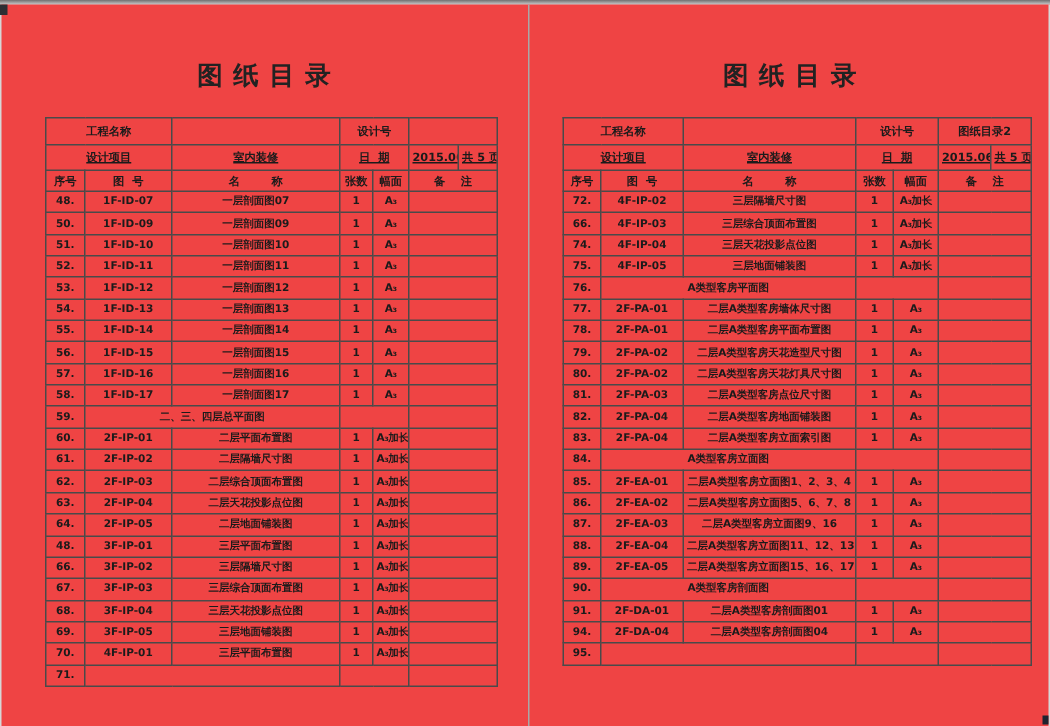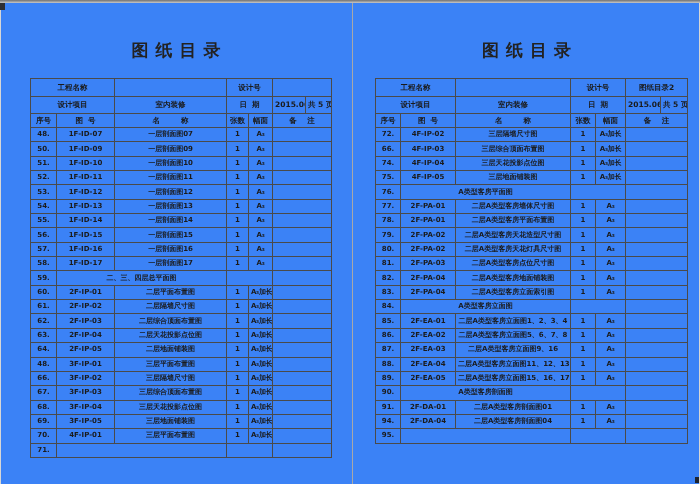--- a/index.html
+++ b/index.html
@@ -1,16 +1,16 @@
 <!DOCTYPE html>
 <html><head>
 <meta charset="utf-8">
 <style>
   html,body{margin:0;padding:0;background:#ffffff;}
-  .canvas{position:relative;width:700px;height:484px;background:#3b82f6;overflow:hidden;
+  .canvas{position:relative;width:700px;height:484px;background:#ef4444;overflow:hidden;
           font-family:"DejaVu Sans","Liberation Sans",sans-serif;color:#1b1b1b;}
   .top-bar{position:absolute;left:0;top:0;width:700px;height:3px;
            background:linear-gradient(#707070,#c9c9c9);}
   .seam{position:absolute;left:352px;top:3px;width:1px;height:481px;background:#a8a8a8;}
   .edge-l{position:absolute;left:0;top:3px;width:1px;height:481px;background:#d7d7d7;}
   .edge-r{position:absolute;right:0;top:3px;width:1px;height:481px;background:#d7d7d7;}
   .speck-tl{position:absolute;left:0;top:3px;width:5px;height:7px;background:#2e2e33;}
   .speck-br{position:absolute;left:695px;top:477px;width:4px;height:6px;background:#1d2430;}
   .page{position:absolute;top:3px;height:481px;background:transparent;}
   .page-left{left:0;width:352px;}
@@ -18,21 +18,21 @@
   .title{position:absolute;top:36px;left:0;right:0;margin:0;text-align:center;
          font-family:"DejaVu Serif","Liberation Serif",serif;font-size:17px;font-weight:700;
          letter-spacing:7px;text-indent:7px;color:#222;}
   table.pt{position:absolute;top:75px;border-collapse:collapse;table-layout:fixed;
            border:1.5px solid #2a2a2a;}
   .page-left table.pt{left:30px;width:301px;}
   .page-right table.pt{left:22px;width:312px;}
   table.pt td{border:1px solid #4a4a4a;padding:0 2px;font-size:7px;font-weight:700;
               text-align:center;overflow:hidden;white-space:pre;line-height:1;}
   tr.hrA td{height:17px;font-size:7.5px;}
-  tr.hrB td{height:16px;font-size:7.5px;}
+  tr.hrB td{height:16px;font-size:7.5px;text-decoration:underline;}
   tr.hrC td{height:13px;font-size:7.5px;}
   tbody.rows tr{height:14.35px;}
   td.name,td.sec{text-align:left;padding-left:4px;}
   td.lbl{text-align:center;}
   td.size{font-size:6.5px;letter-spacing:-0.3px;}
 </style>
 </head>
 <body>
 
 <div class="canvas">

